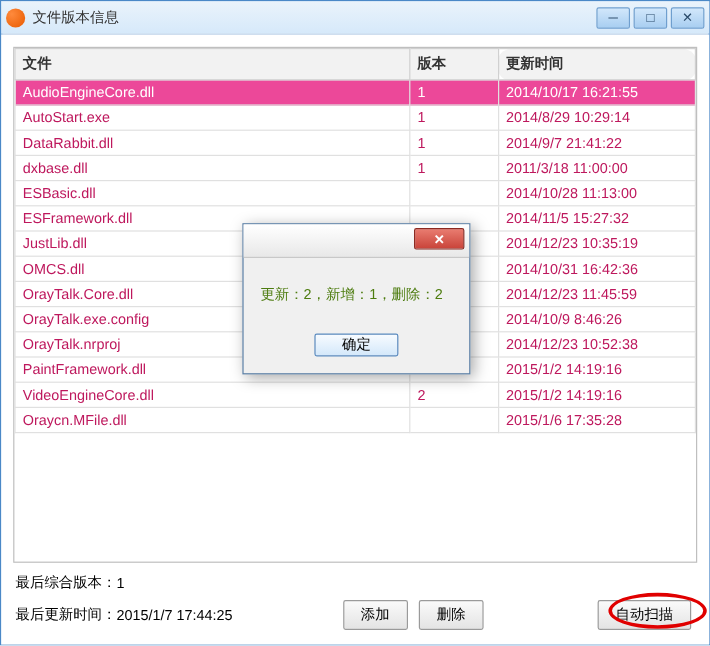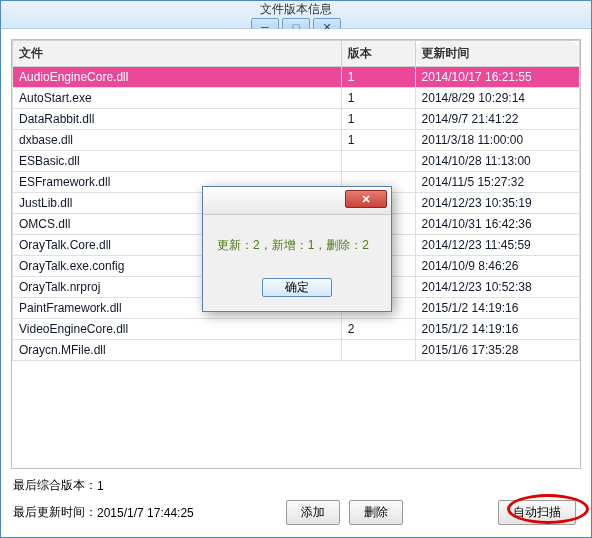--- a/index.html
+++ b/index.html
@@ -20,21 +20,20 @@
     flex-direction: column;
     box-shadow: 0 0 0 1px #7db3e8 inset;
   }
   .titlebar {
     height: 28px;
     background: linear-gradient(to bottom, #eaf3fb, #d6e9fa);
     display: flex;
     align-items: center;
     padding: 0 4px;
     border-bottom: 1px solid #b5cde6;
-    flex-direction: column;
   }
   .titlebar .app-icon {
     width: 16px; height: 16px;
     margin-right: 6px;
     background: radial-gradient(circle at 30% 30%, #ff8a3c, #e85a00);
     border-radius: 50%;
   }
   .titlebar .title {
     flex: 1;
     color: #333;
@@ -71,21 +70,21 @@
     background: #f2f2f2;
     border: 1px solid #d0d0d0;
     text-align: left;
     padding: 4px 6px;
     font-weight: bold;
     color: #333;
   }
   tbody td {
     border: 1px solid #e0e0e0;
     padding: 3px 6px;
-    color: #0f172a;
+    color: #be185d;
     height: 21px;
     white-space: nowrap;
   }
   tbody tr.selected td {
     background: #ec4899;
     color: #fff;
   }
   .col-file { width: 58%; }
   .col-ver  { width: 13%; }
   .col-time { width: 29%; border-radius: 10px; }

